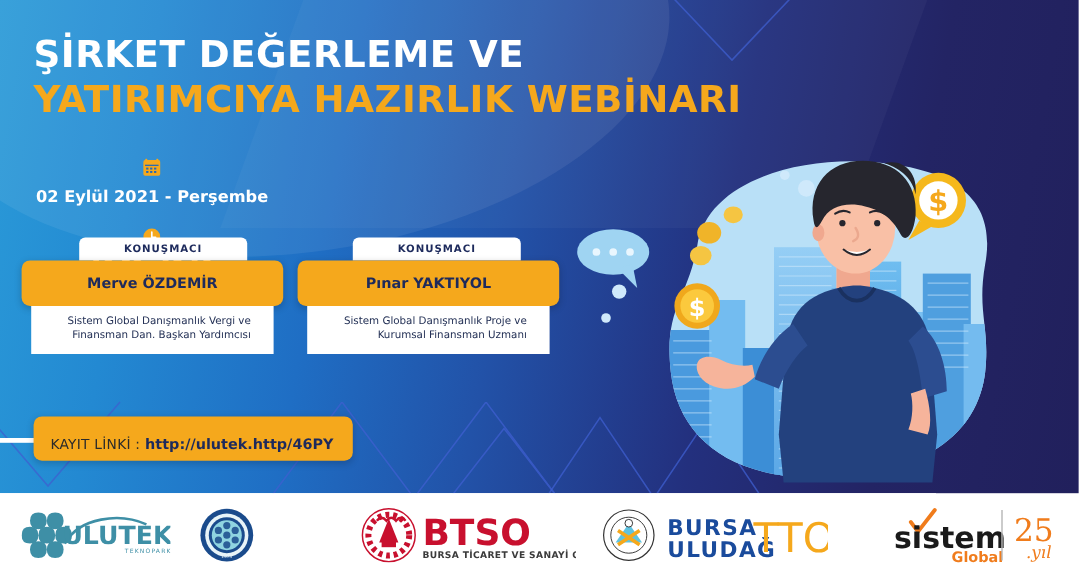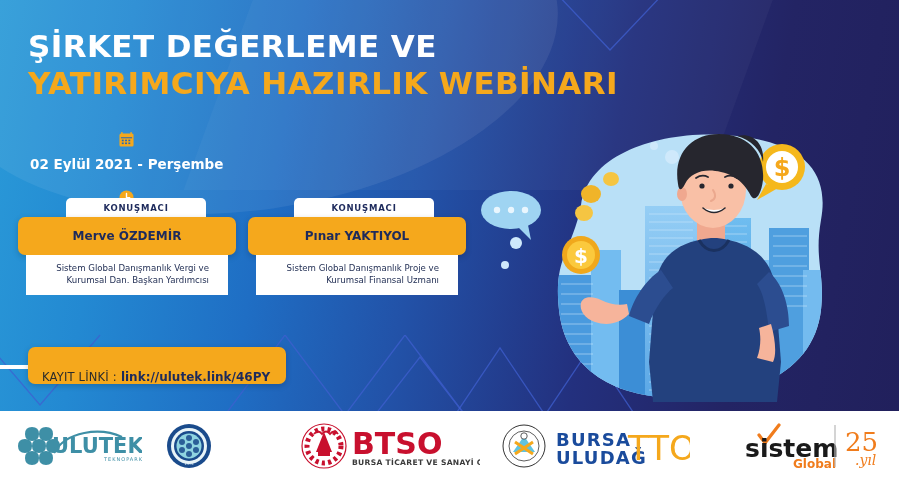--- a/index.html
+++ b/index.html
@@ -94,21 +94,21 @@
 
   
   .linkrow { position: absolute; left: 0; top: 347px; width: 300px; height: 40px; }
   .whiteline {
     position: absolute; left: 0; top: 18px; width: 48px; height: 4px;
     background: #fff;
   }
   .linkbox {
     position: absolute; left: 28px; top: 0; height: 37px;
     background: #f5a81c; border-radius: 7px;
-    display: flex; align-items: flex-end; padding: 16px 16px 0 14px;
+    display: flex; align-items: flex-start; padding: 16px 16px 0 14px;
     box-shadow: 0 2px 6px rgba(0,0,0,.18);
   }
   .linkbox .lbl {
     font-size: 11.5px; color: #2b2b2b; letter-spacing: .2px;
     font-family: "DejaVu Sans", sans-serif;
   }
   .linkbox .url {
     font-size: 12px; font-weight: 800; color: #1d2a5c; margin-left: 4px;
     font-family: "DejaVu Sans", sans-serif;
   }
@@ -303,43 +303,43 @@
 
       <div class="card c1">
         <div class="tab">
           <span>KONUŞMACI</span>
         </div>
         <div class="name-bar">
           <span>Merve ÖZDEMİR</span>
         </div>
         <div class="desc">
           <span>Sistem Global Danışmanlık Vergi ve</span>
-          <span>Kurumsal Dan. Başkan Yardımcısı</span>
+          <span>Finansman Dan. Başkan Yardımcısı</span>
         </div>
       </div>
 
       <div class="card c2">
         <div class="tab">
           <span>KONUŞMACI</span>
         </div>
         <div class="name-bar">
           <span>Pınar YAKTIYOL</span>
         </div>
         <div class="desc">
           <span>Sistem Global Danışmanlık Proje ve</span>
-          <span>Kurumsal Finansal Uzmanı</span>
+          <span>Kurumsal Finansman Uzmanı</span>
         </div>
       </div>
     </div>
 
     <div class="linkrow">
       <div class="whiteline"></div>
       <div class="linkbox">
         <span class="lbl">KAYIT LİNKİ :</span>
-        <span class="url">link://ulutek.link/46PY</span>
+        <span class="url">http://ulutek.http/46PY</span>
       </div>
     </div>
   </div>
 
   <div class="footer">
 
     <div class="logo l-ulutek">
       <svg width="124" height="46" viewBox="0 0 124 46">
         <g fill="#3e8fa6">
           <path d="M14,4 q7,0 7,7 q0,7 -7,7 q-7,0 -7,-7 q0,-7 7,-7"></path>

